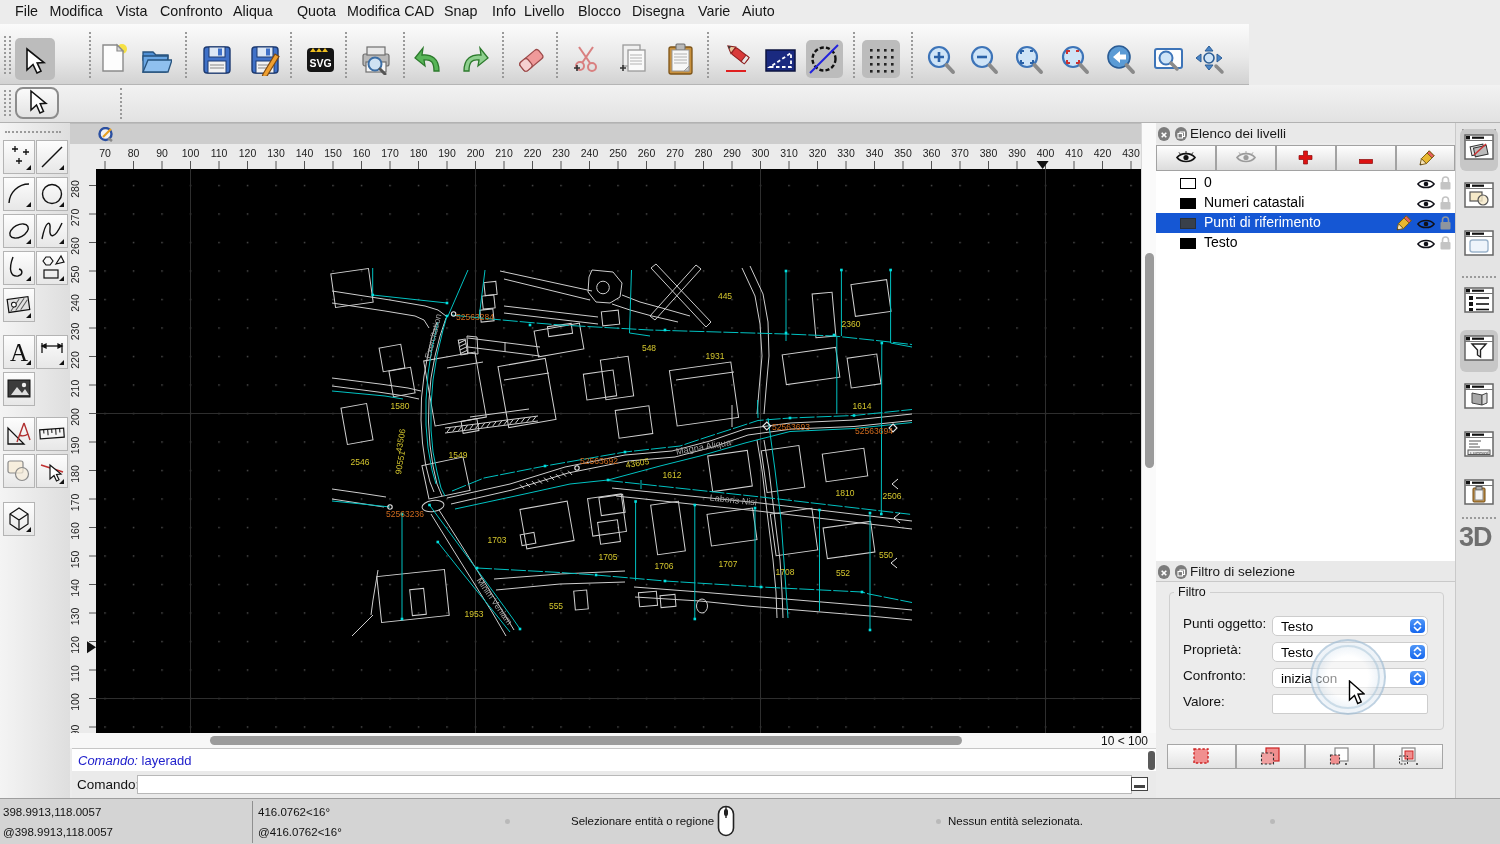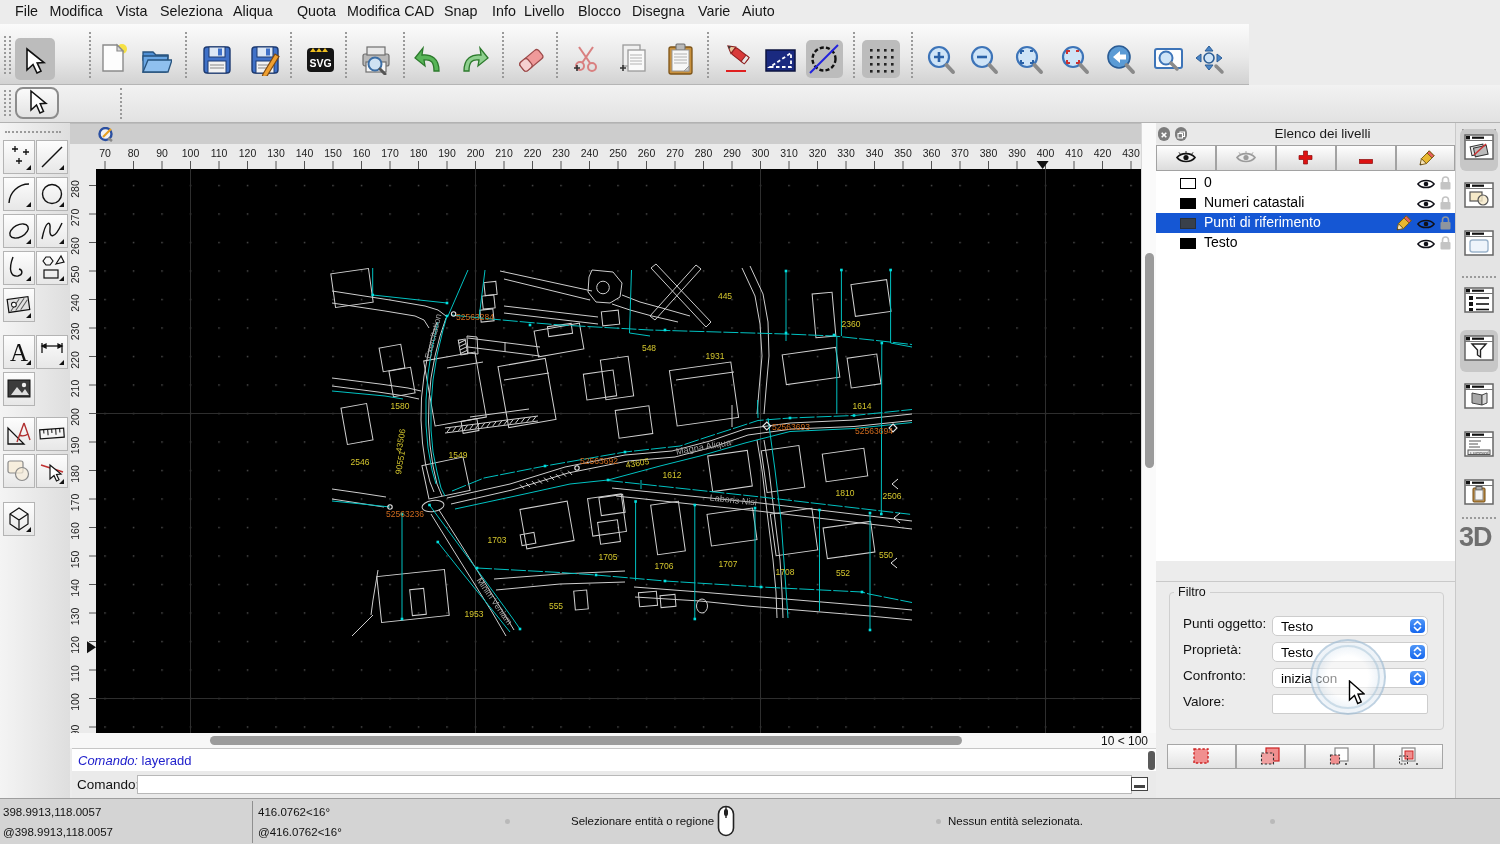--- a/index.html
+++ b/index.html
@@ -28,21 +28,21 @@
 #cmdin{left:72px;top:771px;width:1084px;height:27px;background:#eaeaea;font-size:13.5px}
 #cmdin .lbl{position:absolute;left:5px;top:6px;color:#111}
 #cmdfield{position:absolute;left:65px;top:4px;width:995px;height:19px;background:#fff;border:1px solid #b8b8b8}
 #kbicon{position:absolute;right:8px;top:6px;width:17px;height:14px;border:1.5px solid #444;background:#fff}
 #kbicon i{position:absolute;left:2px;right:2px;bottom:2px;height:3px;background:#444}
 #statusbar{left:0;top:798px;width:1500px;height:46px;background:#d4d4d4;border-top:1px solid #9e9e9e;font-size:11.5px;color:#111}
 .sbtx{position:absolute;white-space:nowrap}
 .sbdot{position:absolute;width:5px;height:5px;border-radius:3px;background:#b9b9b9}
 #rightdock{left:1156px;top:123px;width:299px;height:675px;background:#ececec}
 .dtitle{position:absolute;left:0;width:299px;height:20px;background:#e9e9e9}
-.dtitle .cap{position:absolute;left:34px;right:0;top:3px;text-align:center;font-size:13.5px;color:#1a1a1a}
+.dtitle .cap{position:absolute;left:34px;right:0;top:3px;text-align:left;font-size:13.5px;color:#1a1a1a}
 .cbtn{position:absolute;top:4px;width:12px;height:12px;border-radius:6px;background:#7c7c7c;color:#fff}
 .lbtn{position:absolute;top:22px;height:26px;background:linear-gradient(#fefefe,#dcdcdc);border:1px solid #a2a2a2}
 #llist{position:absolute;left:0;top:48px;width:299px;height:390px;background:#fff}
 .lrow{position:absolute;left:0;width:299px;height:20px;font-size:14px;color:#000}
 .lrow .nm{position:absolute;left:48px;top:1px}
 .sw{position:absolute;left:24px;top:5px;width:16px;height:11px;border:1.5px solid #000}
 #filtbox{position:absolute;left:13px;top:469px;width:275px;height:138px;border:1px solid #cfcfcf;border-radius:4px}
 #filtlab{position:absolute;left:18px;top:462px;background:#ececec;padding:0 4px;font-size:12.5px;color:#111}
 .flab{position:absolute;left:27px;font-size:13.5px;color:#111}
 .combo{position:absolute;left:116px;width:156px;height:20px;background:#fff;border:1px solid #cdcdcd;border-radius:5px;font-size:13.5px;color:#000}
@@ -52,21 +52,21 @@
 #fardock{left:1455px;top:123px;width:45px;height:675px;background:#e4e4e4;border-left:1px solid #c9c9c9}
 .wbtn{position:absolute;left:4px;width:38px;height:42px;border-radius:6px}
 .wsel{background:#c7c7c7}
 #d3d{position:absolute;left:3px;top:399px;font-size:27px;font-weight:bold;color:#6f6f6f;letter-spacing:-1px}
 .hdots{position:absolute;border-top:2px dotted #9a9a9a}
 </style></head><body>
 <div id="menubar" class="abs">
     <span style="position:absolute;left:15px;top:3px">File</span>
     <span style="position:absolute;left:49.5px;top:3px">Modifica</span>
     <span style="position:absolute;left:116px;top:3px">Vista</span>
-    <span style="position:absolute;left:160px;top:3px">Seleziona</span>
+    <span style="position:absolute;left:160px;top:3px">Confronto</span>
     <span style="position:absolute;left:233px;top:3px">Aliqua</span>
     <span style="position:absolute;left:297px;top:3px">Quota</span>
     <span style="position:absolute;left:347px;top:3px">Modifica CAD</span>
     <span style="position:absolute;left:444px;top:3px">Snap</span>
     <span style="position:absolute;left:492px;top:3px">Info</span>
     <span style="position:absolute;left:524px;top:3px">Livello</span>
     <span style="position:absolute;left:578px;top:3px">Blocco</span>
     <span style="position:absolute;left:632px;top:3px">Disegna</span>
     <span style="position:absolute;left:698px;top:3px">Varie</span>
     <span style="position:absolute;left:742px;top:3px">Aiuto</span>
@@ -878,20 +878,32 @@
         <span class="abs" style="left:261px;top:4px"><svg width="18" height="12" viewBox="0 0 20 13">
             <path d="M1,6.5 C5,1.2 15,1.2 19,6.5 C15,11.8 5,11.8 1,6.5 Z" fill="none" stroke="#101018" stroke-width="1.7"></path>
             <circle cx="10" cy="6.5" r="2.6" fill="#101018"></circle>
           </svg></span>
         <span class="abs" style="left:283px;top:2px"><svg width="13" height="16" viewBox="0 0 13 16">
             <path d="M3.5,7 V5 a3,3 0 0 1 6,0 V7" fill="none" stroke="#c4c4c4" stroke-width="1.6"></path>
             <rect x="1.5" y="7" width="10" height="7.5" rx="1" fill="#c4c4c4"></rect>
           </svg></span>
       </div>
     </div>
+    <div class="dtitle" style="top:438px">
+      <span class="cbtn" style="left:2px"><svg width="12" height="12" viewBox="0 0 12 12">
+          <circle cx="6" cy="6" r="6" fill="#7c7c7c"></circle>
+          <path d="M3.7,3.7 L8.3,8.3 M8.3,3.7 L3.7,8.3" stroke="#fff" stroke-width="1.6"></path>
+        </svg></span>
+      <span class="cbtn" style="left:19px"><svg width="12" height="12" viewBox="0 0 12 12">
+          <circle cx="6" cy="6" r="6" fill="#7c7c7c"></circle>
+          <rect x="3" y="4.5" width="4.5" height="4.5" fill="none" stroke="#fff" stroke-width="1.1"></rect>
+          <path d="M5,4.5 v-1.5 h4.5 v4.5 h-1.5" fill="none" stroke="#fff" stroke-width="1.1"></path>
+        </svg></span>
+      <span class="cap">Filtro di selezione</span>
+    </div>
     <div class="abs" style="left:0;top:458px;width:299px;height:1px;background:#c9c9c9"></div>
     <div id="filtbox"></div>
     <div id="filtlab">Filtro</div>
     <span class="flab" style="top:493px">Punti oggetto:</span>
     <div class="combo" style="top:493px;border-radius:5px">
       <span class="val">Testo</span>
       <span class="step"><svg width="15" height="14" viewBox="0 0 15 14">
           <path d="M4.5,5.5 L7.5,2.5 L10.5,5.5 M4.5,8.5 L7.5,11.5 L10.5,8.5" fill="none" stroke="#fff" stroke-width="1.7" stroke-linecap="round" stroke-linejoin="round"></path>
         </svg></span>
     </div>

